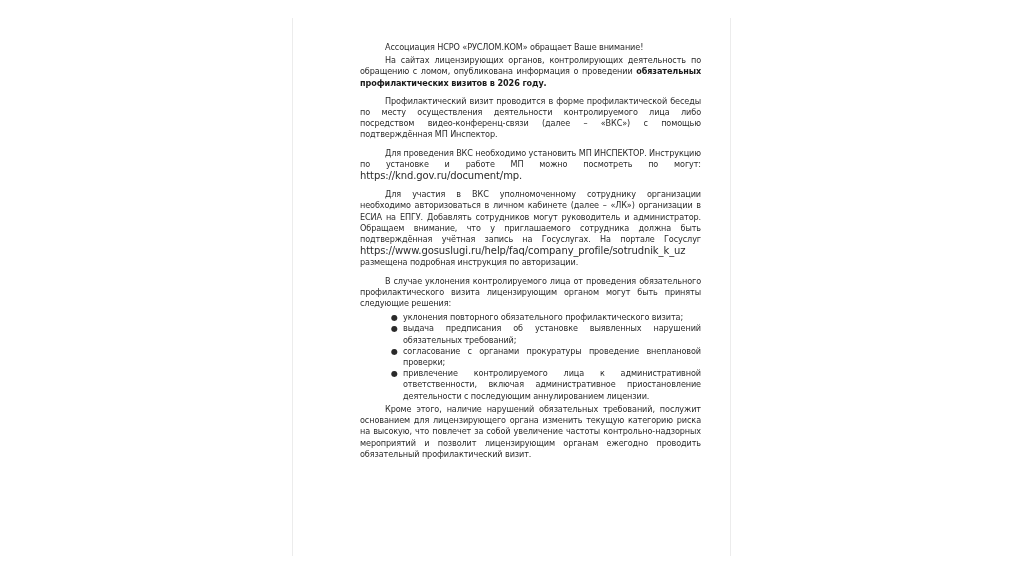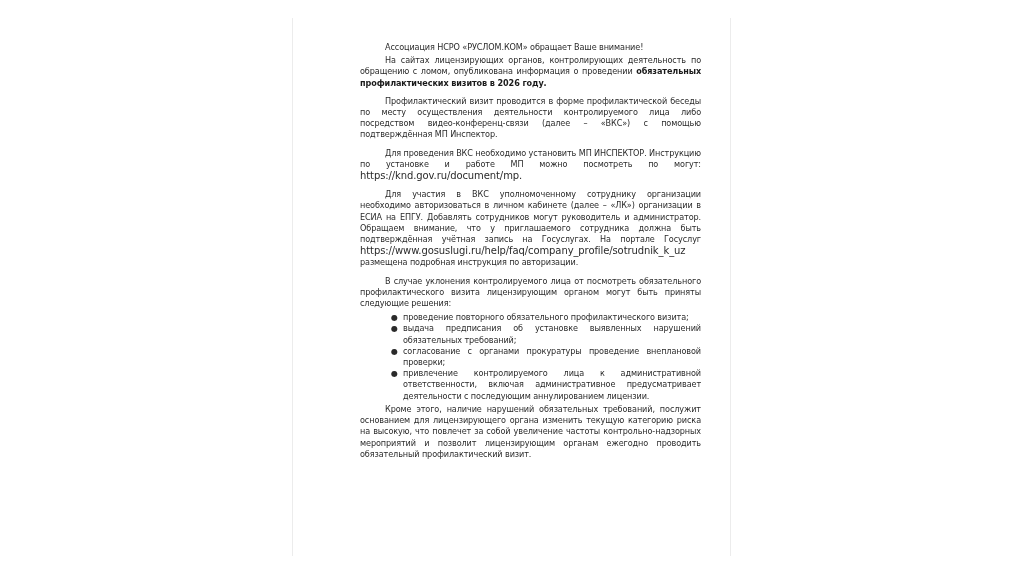--- a/index.html
+++ b/index.html
@@ -26,22 +26,22 @@
 </head>
 <body>
 
 <div class="page">
   <div class="content">
     <p class="first">Ассоциация НСРО «РУСЛОМ.КОМ» обращает Ваше внимание!</p>
     <p><span>На сайтах лицензирующих органов, контролирующих деятельность по обращению с ломом, опубликована информация о проведении </span><b>обязательных профилактических визитов в 2026 году.</b></p>
     <p>Профилактический визит проводится в форме профилактической беседы по месту осуществления деятельности контролируемого лица либо посредством видео-конференц-связи (далее – «ВКС») с помощью подтверждённая МП Инспектор.</p>
     <p><span>Для проведения ВКС необходимо установить МП ИНСПЕКТОР. Инструкцию по установке и работе МП можно посмотреть по могут: </span><span class="url">https://knd.gov.ru/document/mp.</span></p>
     <p><span>Для участия в ВКС уполномоченному сотруднику организации необходимо авторизоваться в личном кабинете (далее – «ЛК») организации в ЕСИА на ЕПГУ. Добавлять сотрудников могут руководитель и администратор. Обращаем внимание, что у приглашаемого сотрудника должна быть подтверждённая учётная запись на Госуслугах. На портале Госуслуг </span><span class="url">https://www.gosuslugi.ru/help/faq/company_profile/sotrudnik_k_uz</span><span> размещена подробная инструкция по авторизации.</span></p>
-    <p style="margin-bottom:0">В случае уклонения контролируемого лица от посмотреть обязательного профилактического визита лицензирующим органом могут быть приняты следующие решения:</p>
+    <p style="margin-bottom:0">В случае уклонения контролируемого лица от проведения обязательного профилактического визита лицензирующим органом могут быть приняты следующие решения:</p>
     <ul>
-      <li><span class="bullet">●</span><span>проведение повторного обязательного профилактического визита;</span></li>
+      <li><span class="bullet">●</span><span>уклонения повторного обязательного профилактического визита;</span></li>
       <li><span class="bullet">●</span><span>выдача предписания об установке выявленных нарушений обязательных требований;</span></li>
       <li><span class="bullet">●</span><span>согласование с органами прокуратуры проведение внеплановой проверки;</span></li>
-      <li><span class="bullet">●</span><span>привлечение контролируемого лица к административной ответственности, включая административное предусматривает деятельности с последующим аннулированием лицензии.</span></li>
+      <li><span class="bullet">●</span><span>привлечение контролируемого лица к административной ответственности, включая административное приостановление деятельности с последующим аннулированием лицензии.</span></li>
     </ul>
     <p>Кроме этого, наличие нарушений обязательных требований, послужит основанием для лицензирующего органа изменить текущую категорию риска на высокую, что повлечет за собой увеличение частоты контрольно-надзорных мероприятий и позволит лицензирующим органам ежегодно проводить обязательный профилактический визит.</p>
   </div>
 </div>
 
 </body></html>

